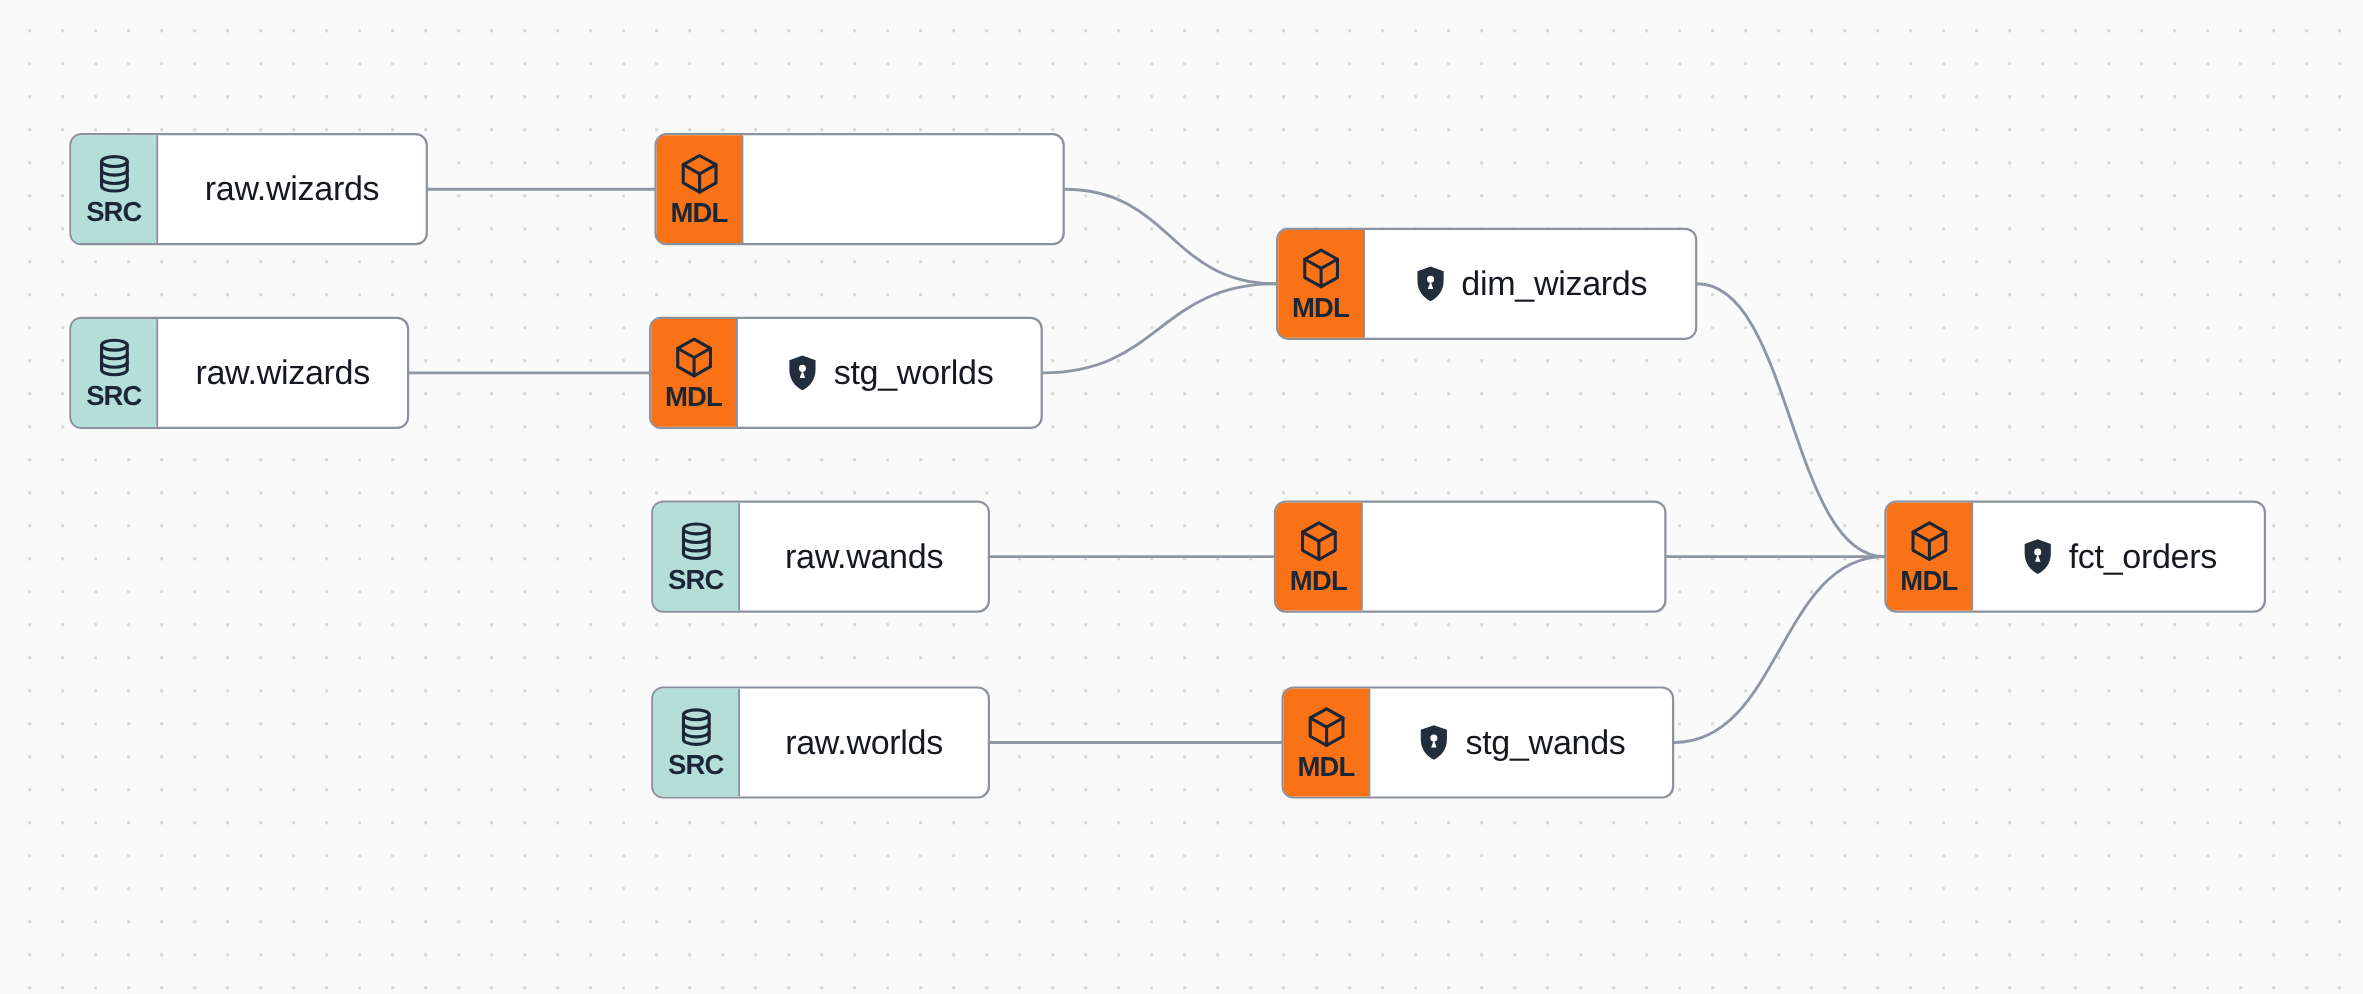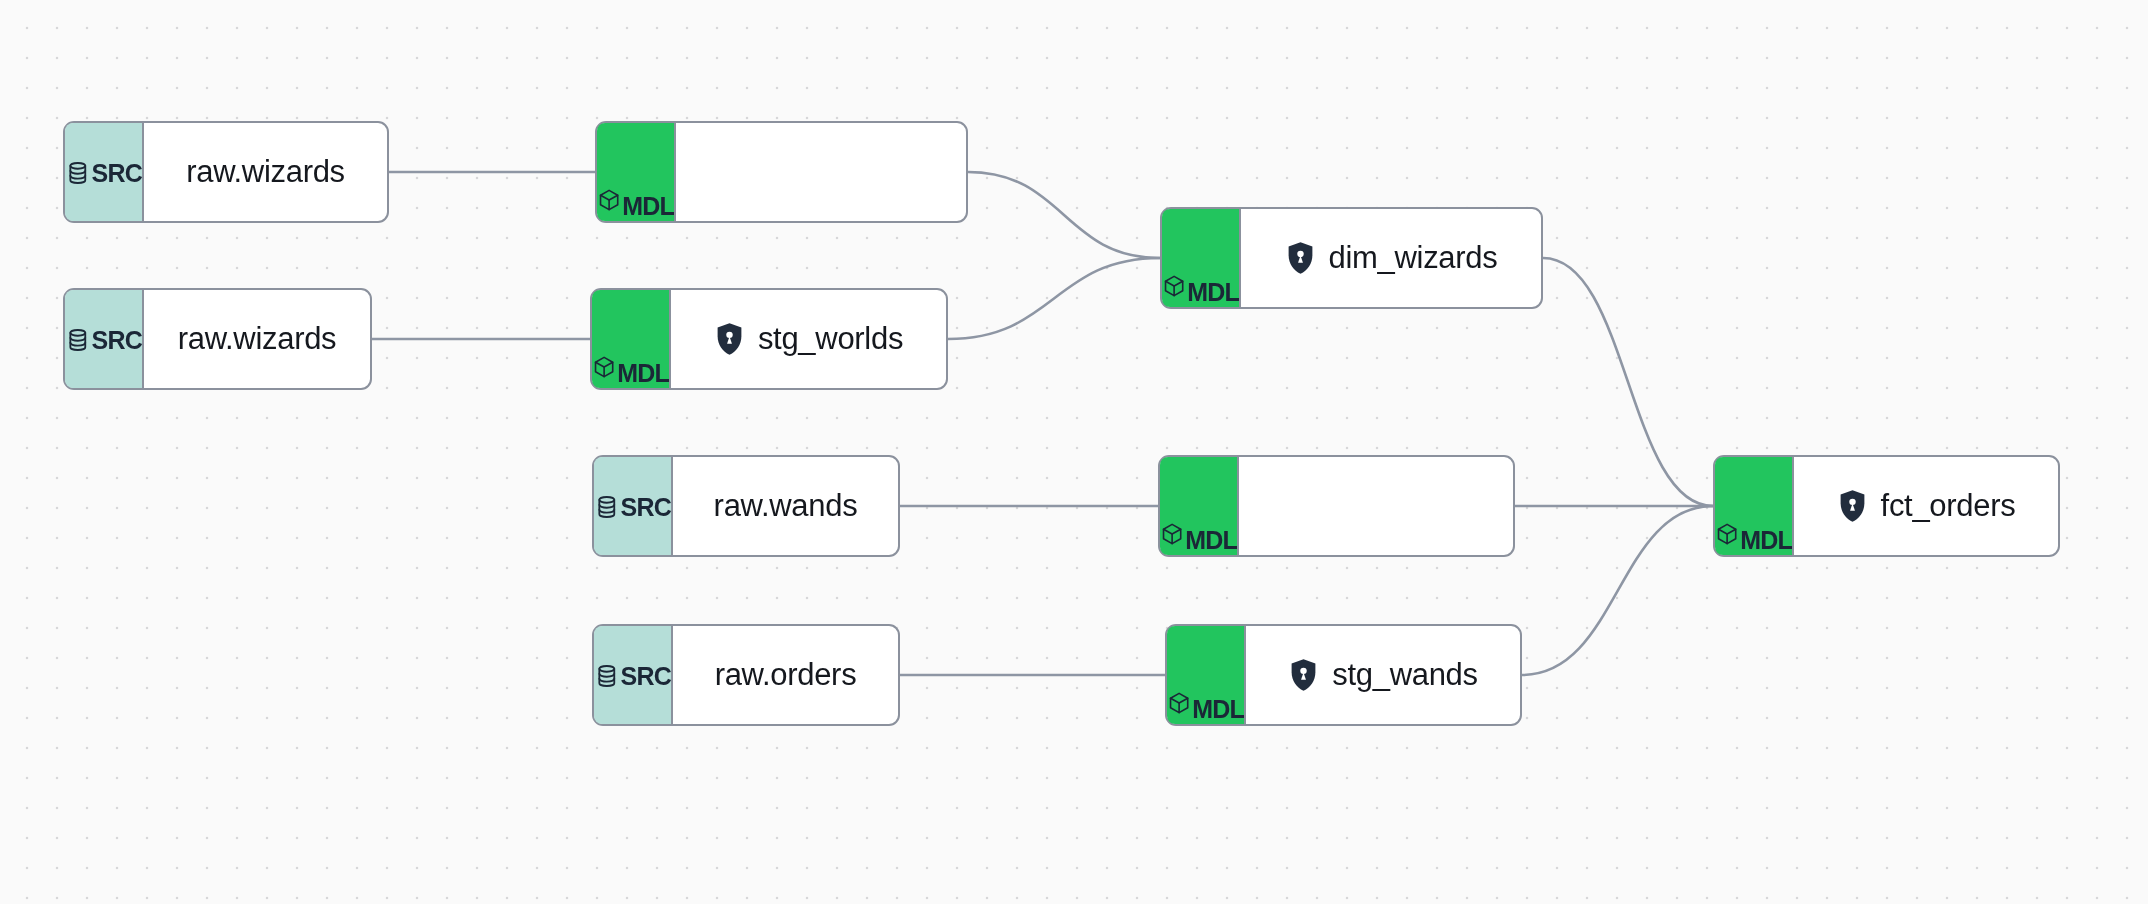--- a/index.html
+++ b/index.html
@@ -22,26 +22,26 @@
     display: flex; box-sizing: border-box;
     background: #ffffff;
     border: 2px solid #8b919d;
     border-radius: 11px;
     cursor: pointer;
   }
   .badge {
     flex: 0 0 77px; width: 77px;
     border-right: 2px solid #8b919d;
     border-radius: 8px 0 0 8px;
-    display: flex; flex-direction: row;
+    display: flex; flex-direction: column;
     align-items: center; justify-content: center;
     gap: 1px; padding-top: 2px;
   }
   .node.src .badge { background: #b5ded8; }
-  .node.mdl .badge { background: #22c55e; align-items: flex-end; }
+  .node.mdl .badge { background: #f97316; }
   .badge-label {
     font-size: 25px; font-weight: 600; line-height: 1.15;
     color: #1b2737; letter-spacing: -0.8px;
   }
   .body {
     flex: 1; display: flex; align-items: center; justify-content: center;
     gap: 13px; padding: 0 16px; min-width: 0;
   }
   .label {
     font-size: 31px; font-weight: 500; color: #15181e;
@@ -176,21 +176,21 @@
     <div class="badge">
       <svg class="type-icon" viewBox="0 0 24 24" width="40" height="40" fill="none" stroke="#1b2737" stroke-width="1.7" stroke-linecap="round" stroke-linejoin="round">
         <ellipse cx="12" cy="5.3" rx="7" ry="2.7"></ellipse>
         <path d="M19 10c0 1.5-3.1 2.7-7 2.7S5 11.5 5 10"></path>
         <path d="M19 14.6c0 1.5-3.1 2.7-7 2.7s-7-1.2-7-2.7"></path>
         <path d="M5 5.3v13.4c0 1.5 3.1 2.7 7 2.7s7-1.2 7-2.7V5.3"></path>
       </svg>
       <span class="badge-label">SRC</span>
     </div>
     <div class="body">
-      <span class="label">raw.orders</span>
+      <span class="label">raw.worlds</span>
     </div>
   </div>
 
   <div class="node mdl" style="left:1165px; top:624px; width:357px;">
     <div class="badge">
       <svg class="type-icon" viewBox="0 0 24 24" width="42" height="42" fill="none" stroke="#1b2737" stroke-width="1.6" stroke-linecap="round" stroke-linejoin="round">
         <path d="M12 2.5 L20.5 7.25 L12 12 L3.5 7.25 Z"></path>
         <path d="M3.5 7.25 V16.75 L12 21.5 V12"></path>
         <path d="M20.5 7.25 V16.75 L12 21.5"></path>
       </svg>

